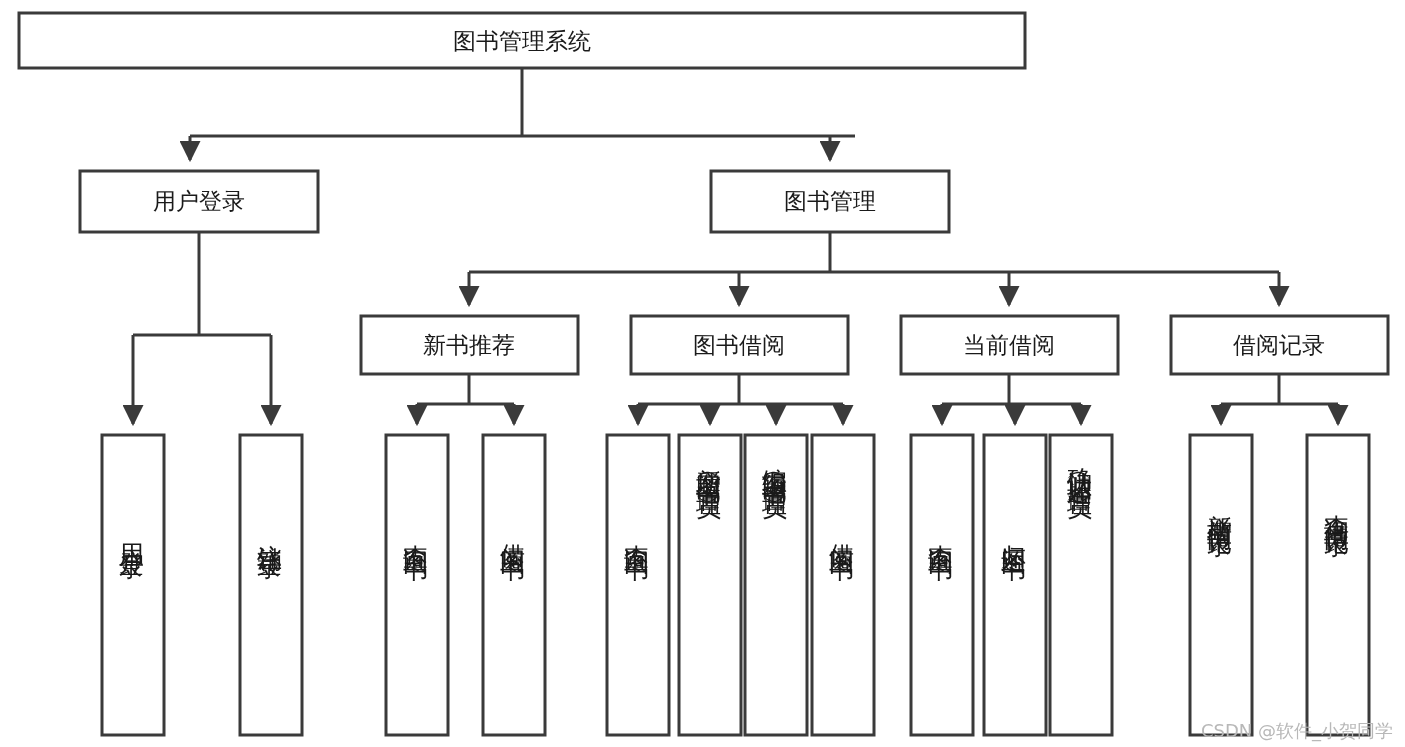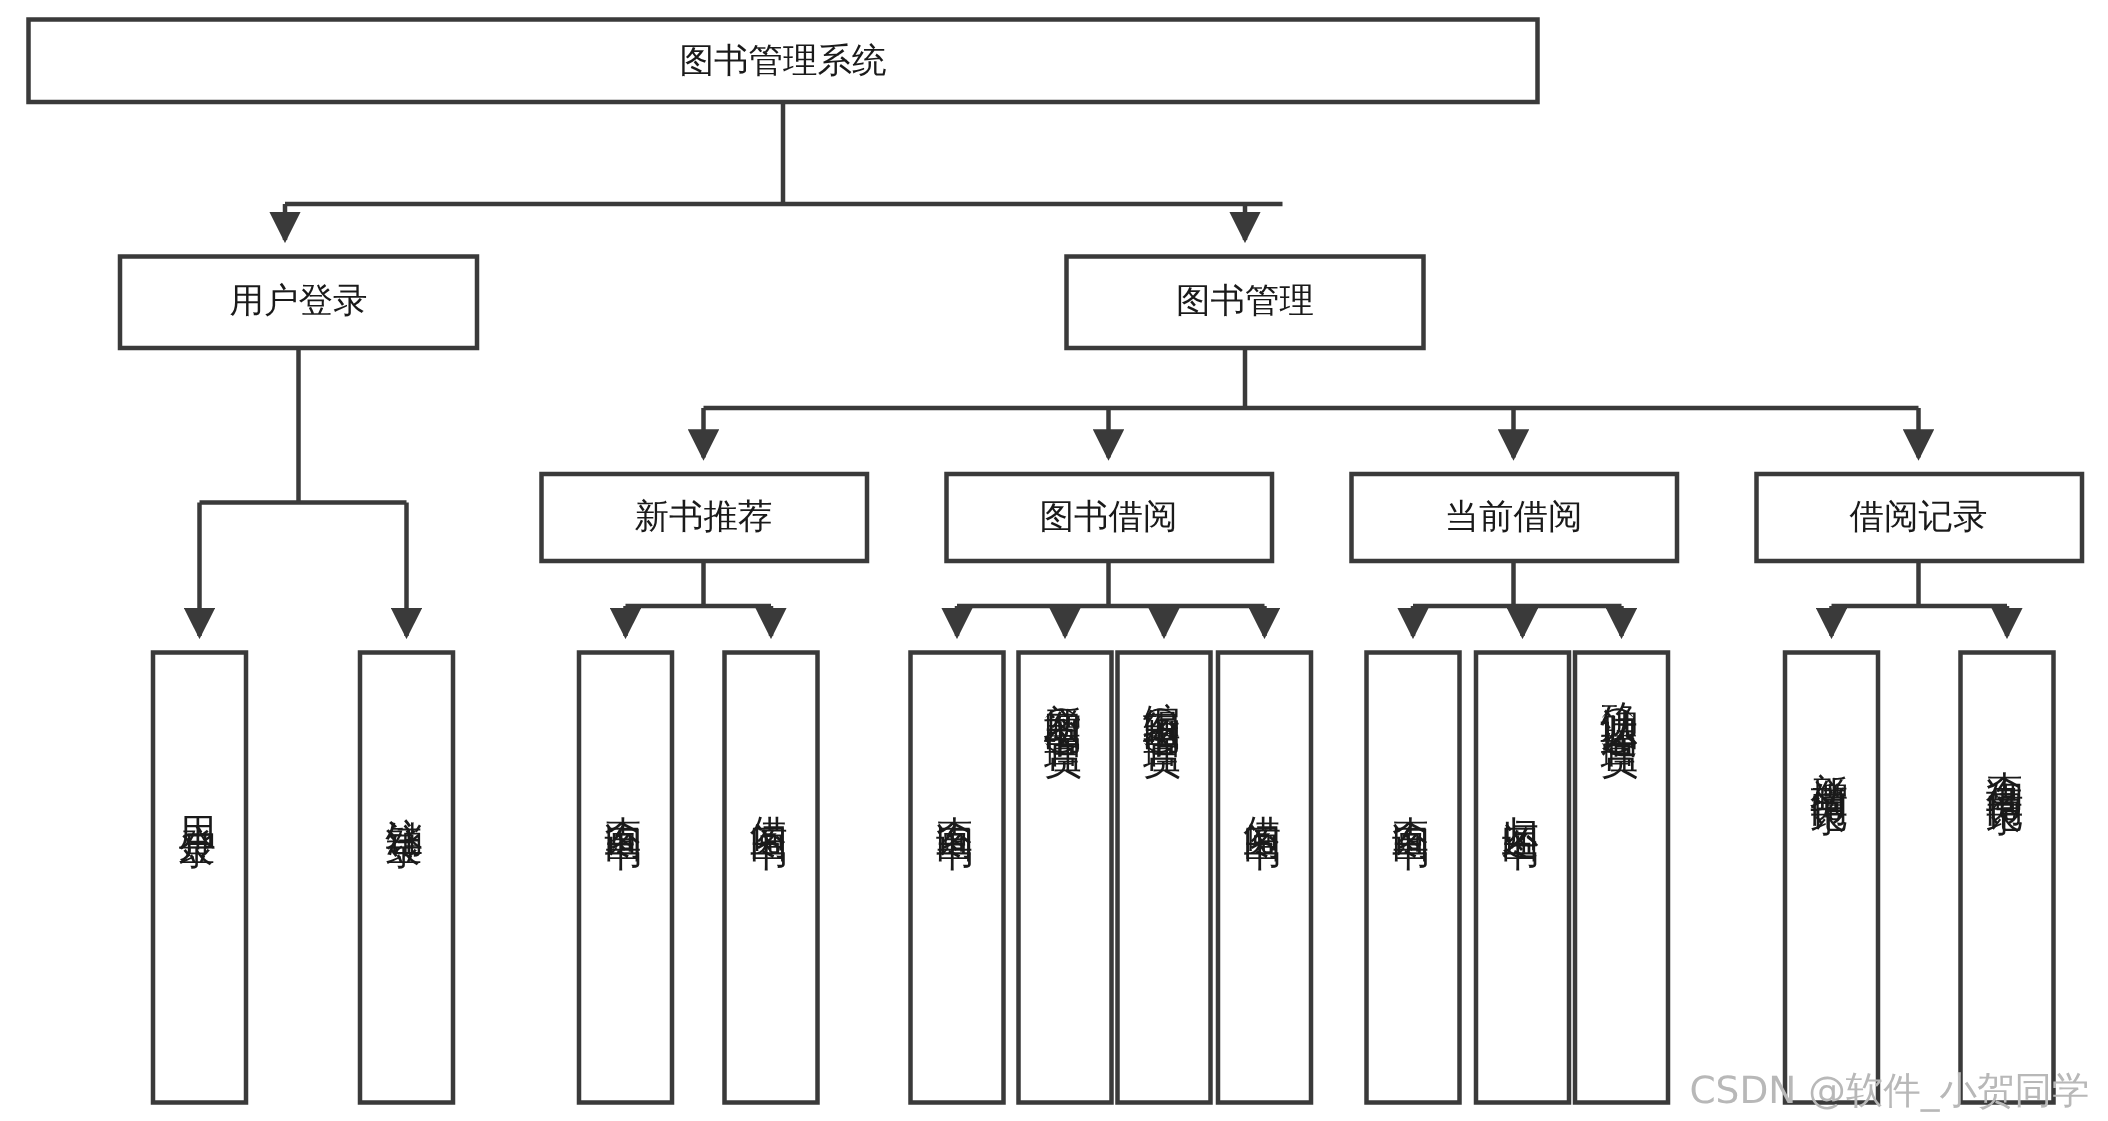--- a/index.html
+++ b/index.html
@@ -45,21 +45,21 @@
   }
   .arrow-head {
     fill: #3a3a3a;
     stroke: none;
   }
   .watermark {
     position: absolute;
     right: 12px;
     bottom: 4px;
     font-family: "DejaVu Sans", "Liberation Sans", sans-serif;
-    font-size: 25px;
+    font-size: 18px;
     color: #b8b8b8;
     white-space: nowrap;
     pointer-events: none;
   }
 </style>
 </head>
 <body>
 
 <div id="diagram-root">
 

